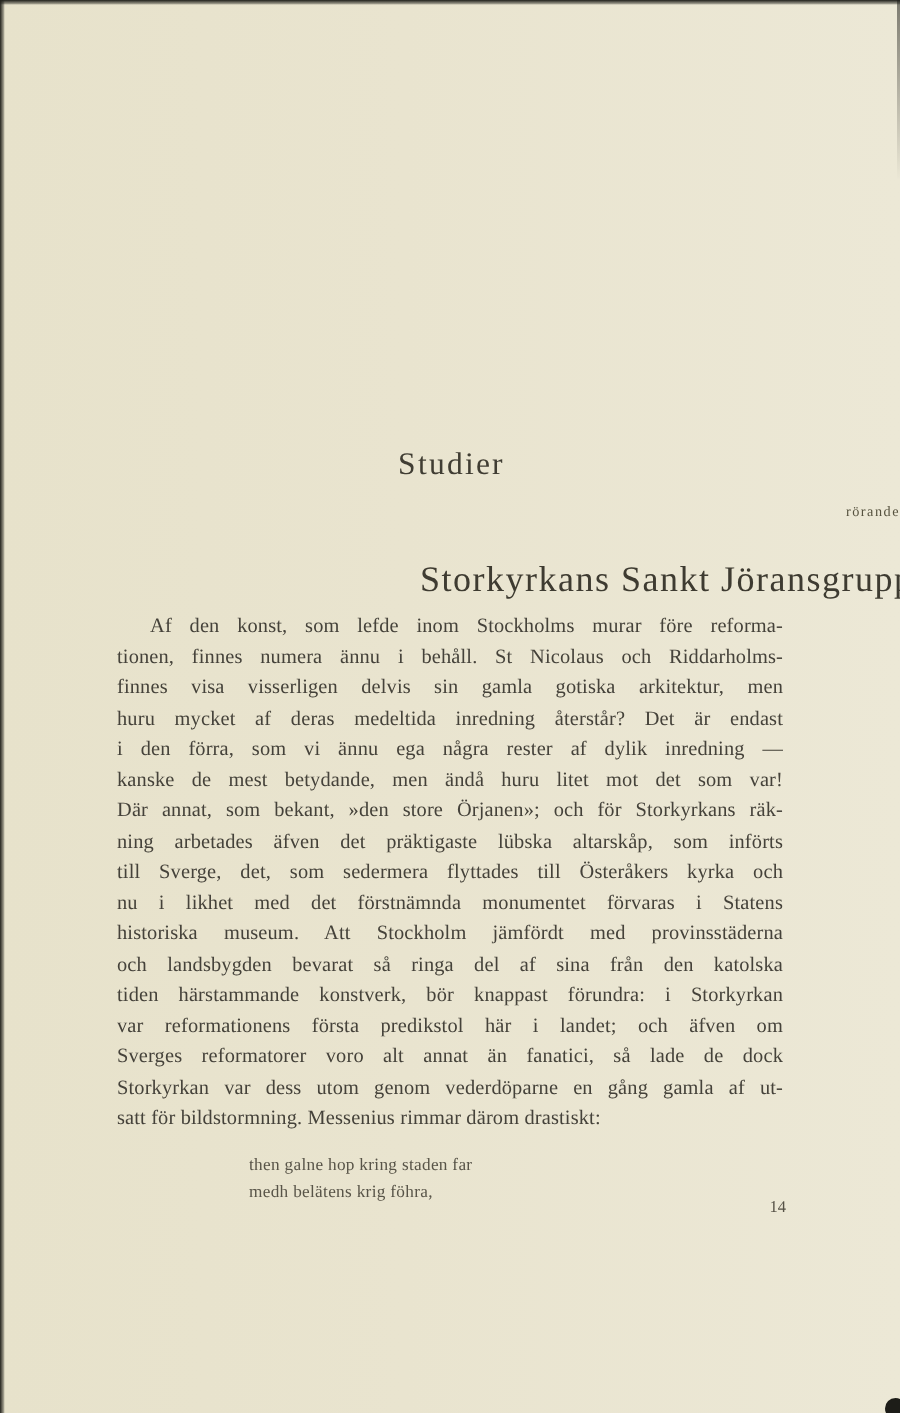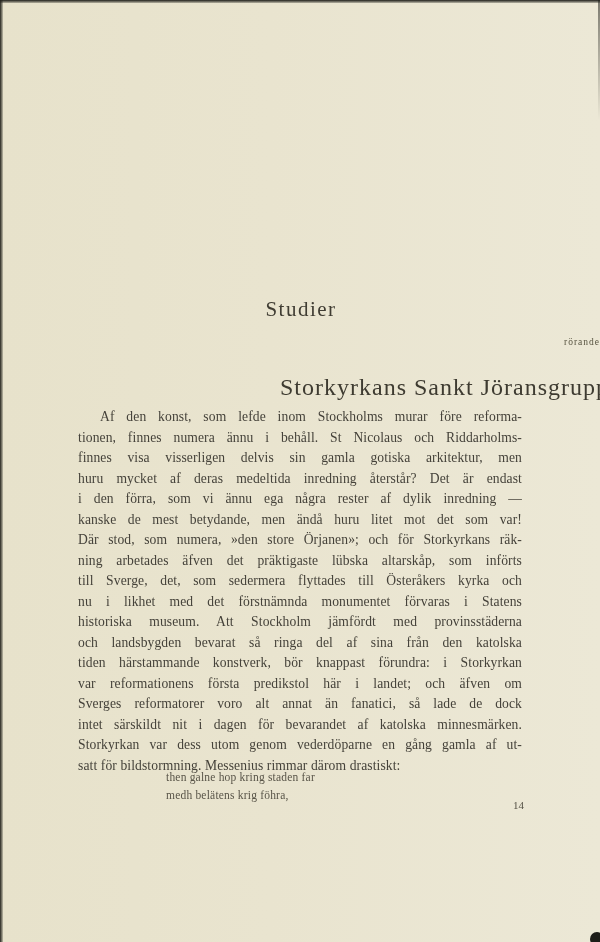--- a/index.html
+++ b/index.html
@@ -121,30 +121,29 @@
   <div class="subtitle">rörande</div>
   <h2 class="heading">Storkyrkans Sankt Jöransgrupp.</h2>
 
   <div class="body">
       <div class="body-line">Af den konst, som lefde inom Stockholms murar före reforma-</div>
       <div class="body-line">tionen, finnes numera ännu i behåll. St Nicolaus och Riddarholms-</div>
       <div class="body-line">finnes visa visserligen delvis sin gamla gotiska arkitektur, men</div>
       <div class="body-line">huru mycket af deras medeltida inredning återstår? Det är endast</div>
       <div class="body-line">i den förra, som vi ännu ega några rester af dylik inredning —</div>
       <div class="body-line">kanske de mest betydande, men ändå huru litet mot det som var!</div>
-      <div class="body-line">Där stod, som numera, »den store Örjanen»; och för Storkyrkans räk-</div>
+      <div class="body-line">Där annat, som bekant, »den store Örjanen»; och för Storkyrkans räk-</div>
       <div class="body-line">ning arbetades äfven det präktigaste lübska altarskåp, som införts</div>
       <div class="body-line">till Sverge, det, som sedermera flyttades till Österåkers kyrka och</div>
       <div class="body-line">nu i likhet med det förstnämnda monumentet förvaras i Statens</div>
       <div class="body-line">historiska museum.  Att Stockholm jämfördt med provinsstäderna</div>
       <div class="body-line">och landsbygden bevarat så ringa del af sina från den katolska</div>
       <div class="body-line">tiden härstammande konstverk, bör knappast förundra: i Storkyrkan</div>
       <div class="body-line">var reformationens första predikstol här i landet; och äfven om</div>
       <div class="body-line">Sverges reformatorer voro alt annat än fanatici, så lade de dock</div>
-      <div class="body-line">intet särskildt nit i dagen för bevarandet af katolska minnesmärken.</div>
       <div class="body-line">Storkyrkan var dess utom genom vederdöparne en gång gamla af ut-</div>
       <div class="body-line">satt för bildstormning.  Messenius rimmar därom drastiskt:</div>
     </div>
 
   <div class="verse">
       <div class="verse-line">then galne hop kring staden far</div>
       <div class="verse-line">medh belätens krig föhra,</div>
     </div>
 
   <div class="page-number">14</div>

